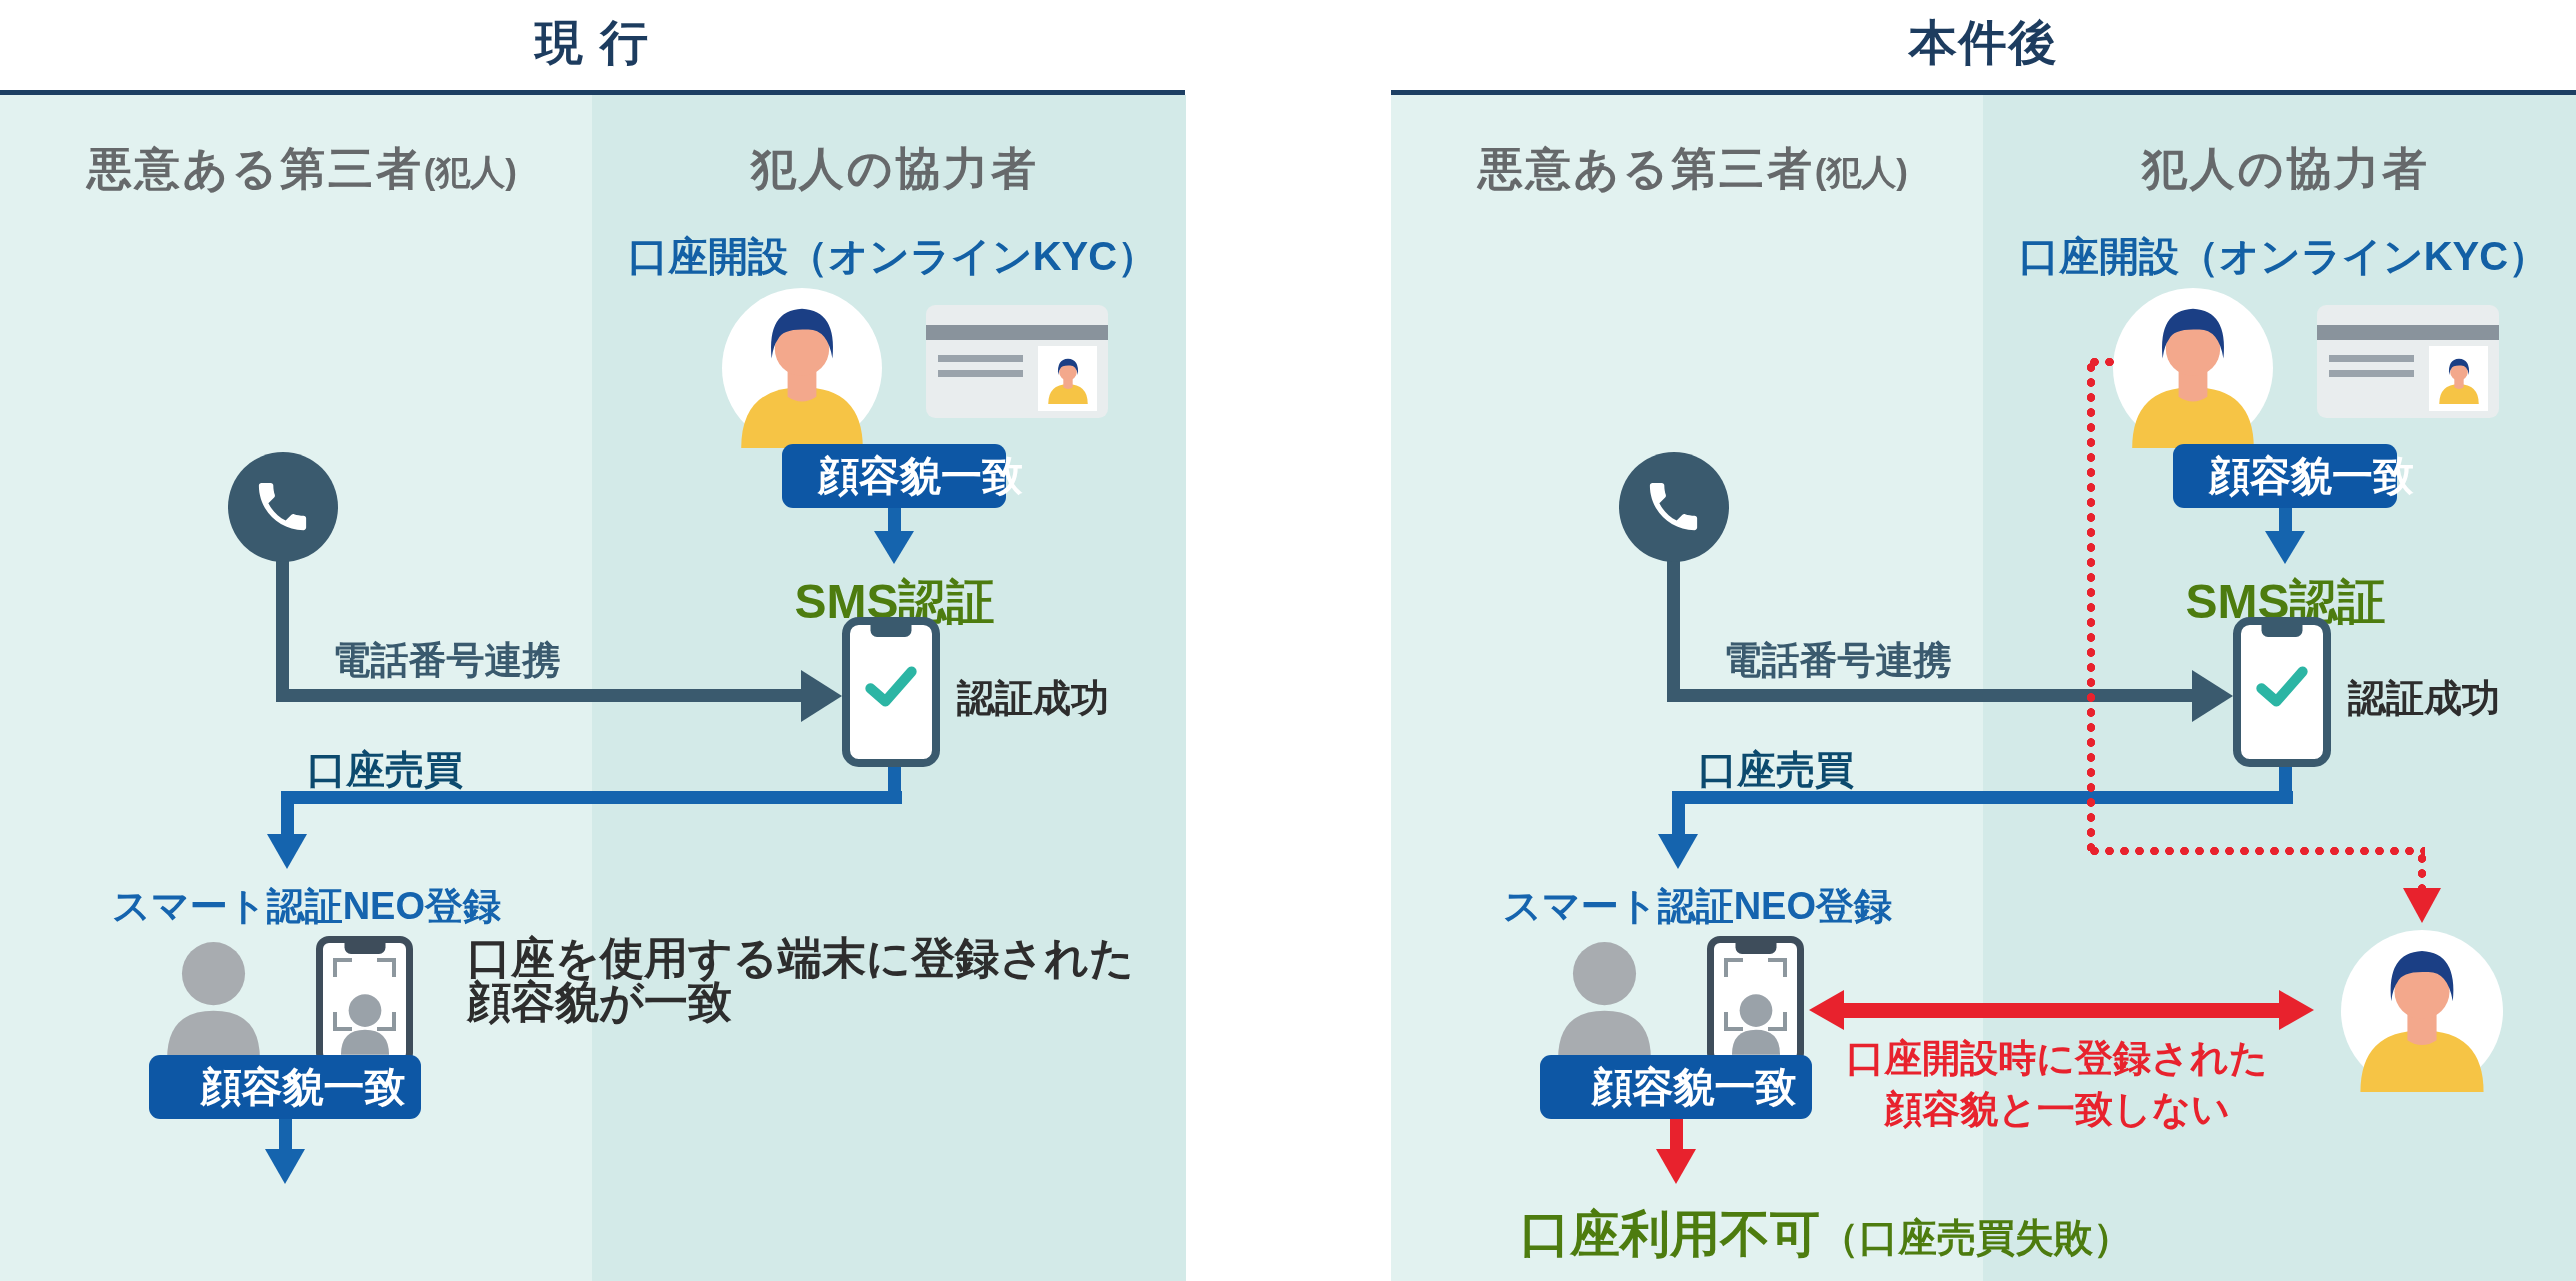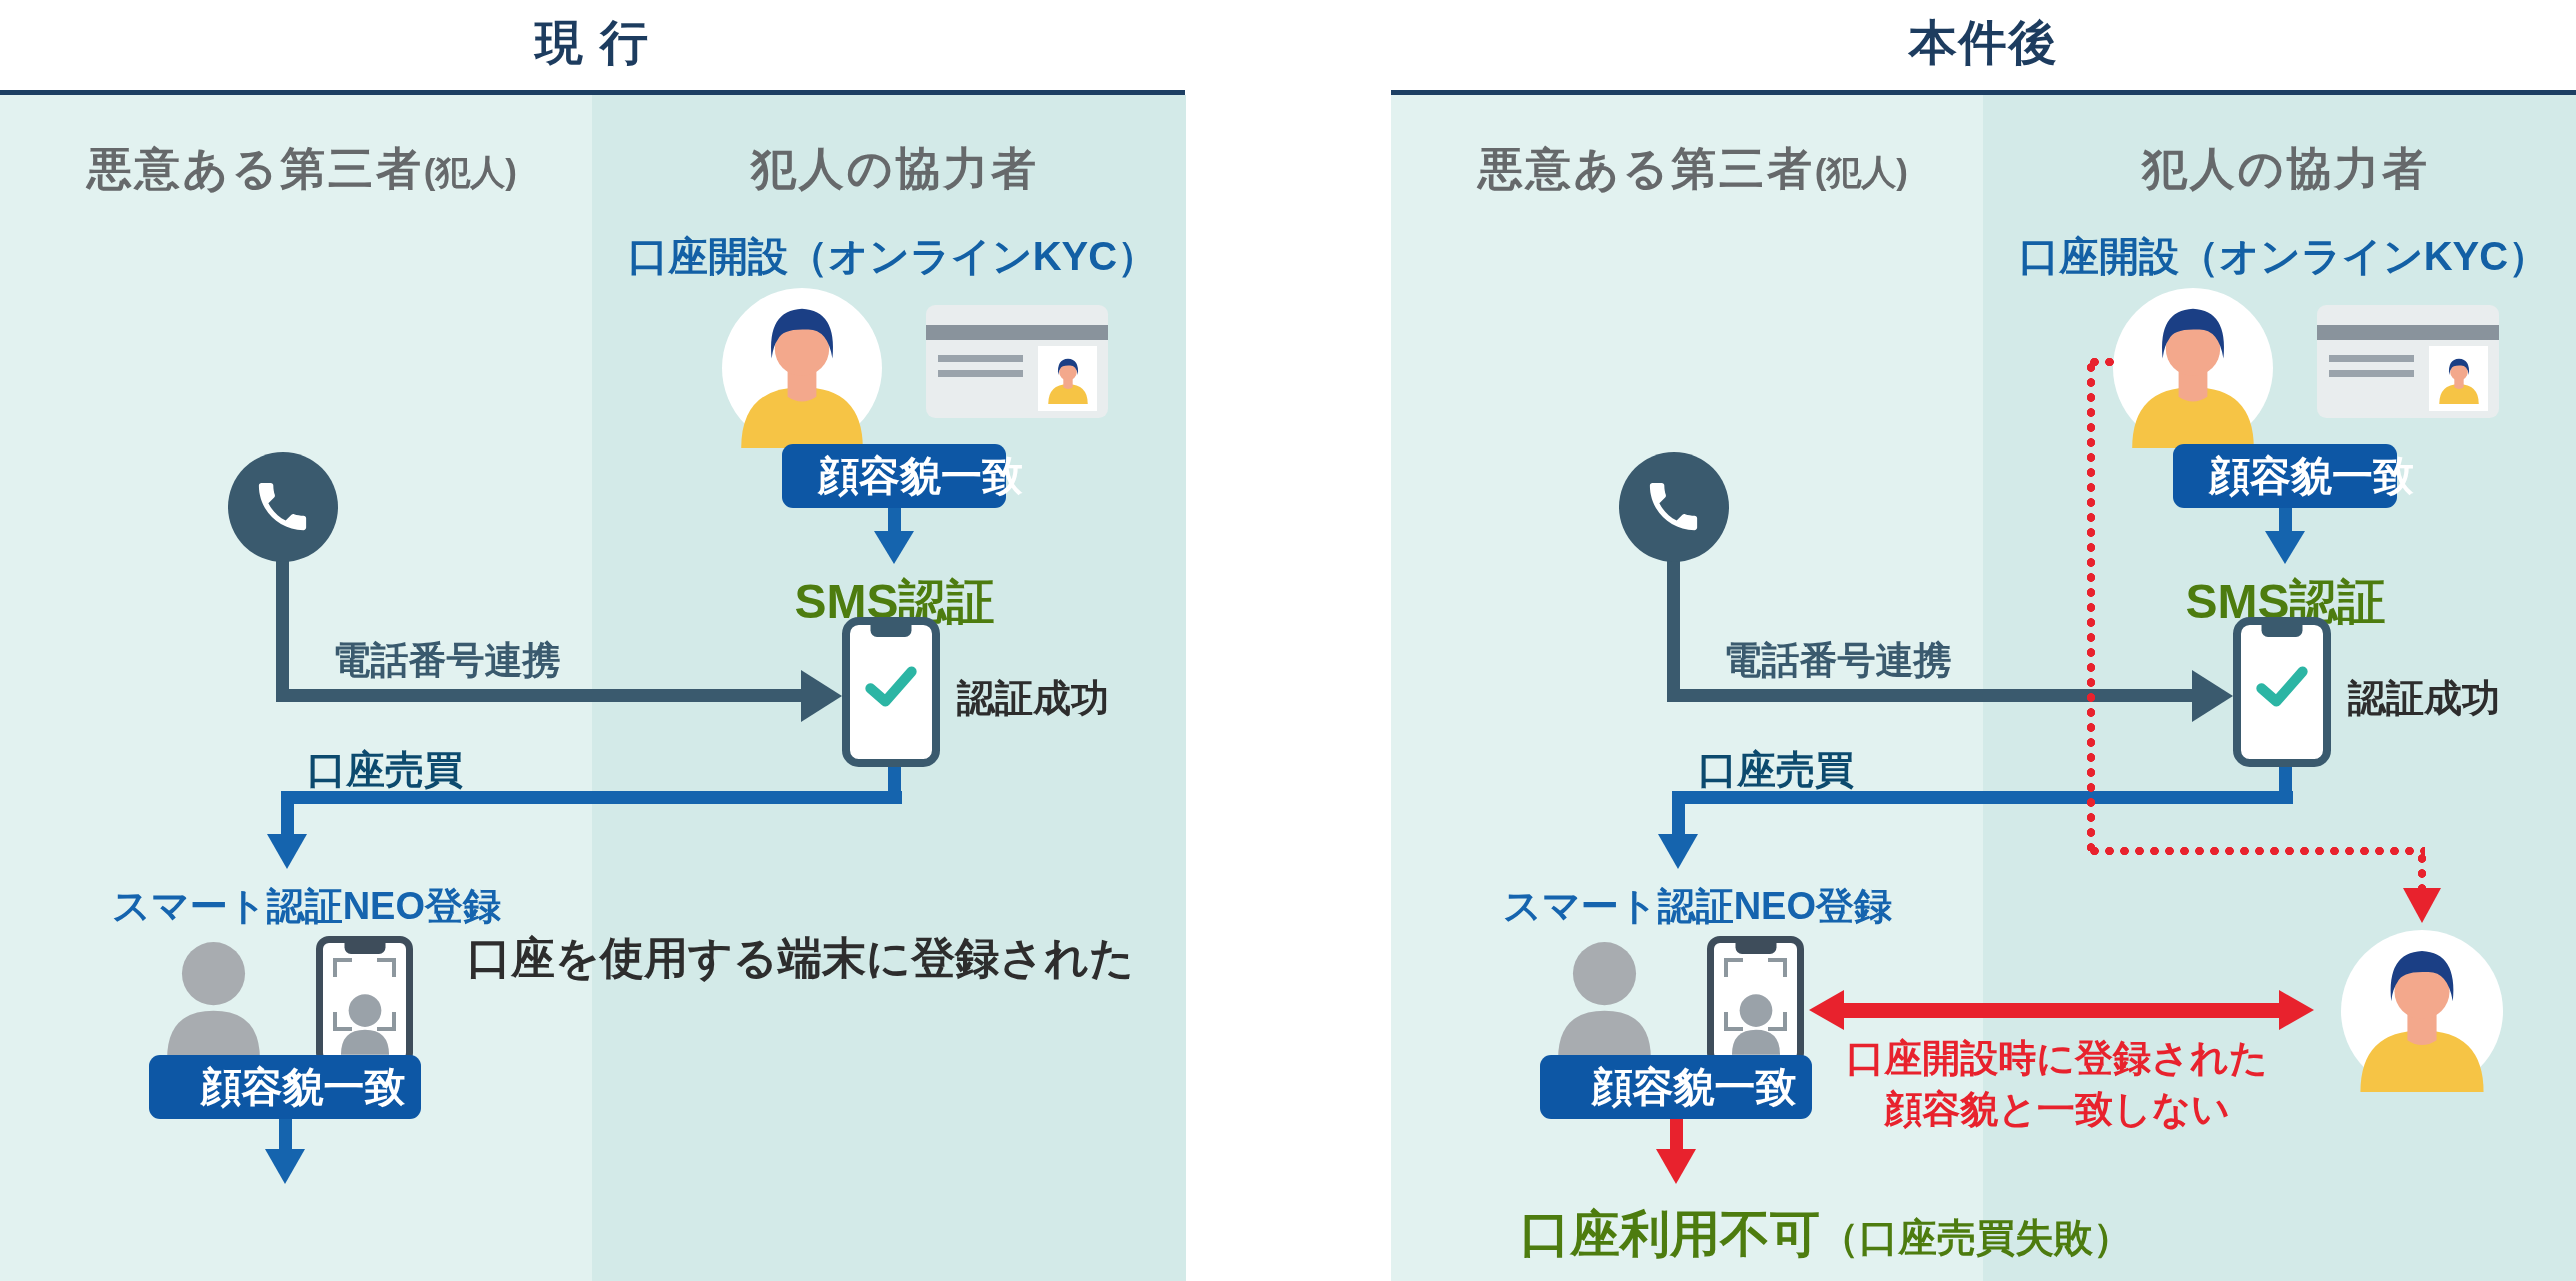--- a/index.html
+++ b/index.html
@@ -216,20 +216,21 @@
           <path d="M2 126 Q2 74 52 74 Q102 74 102 126 Z" fill="#9aa2a9"></path>
         </svg>
     </div>
 
     <div class="badge badge-bot">顔容貌一致</div>
     <div class="line blue arr-stem-b2"></div>
     <div class="tri arr-head-b2"></div>
 
     <div class="note">
       <div>口座を使用する端末に登録された</div>
+      <div>顔容貌が一致</div>
     </div>
 
   </section>
 
   <section class="panel after">
     <div class="panel-title">本件後</div>
     <div class="rule"></div>
     <div class="col-light"></div>
     <div class="col-dark"></div>
 

